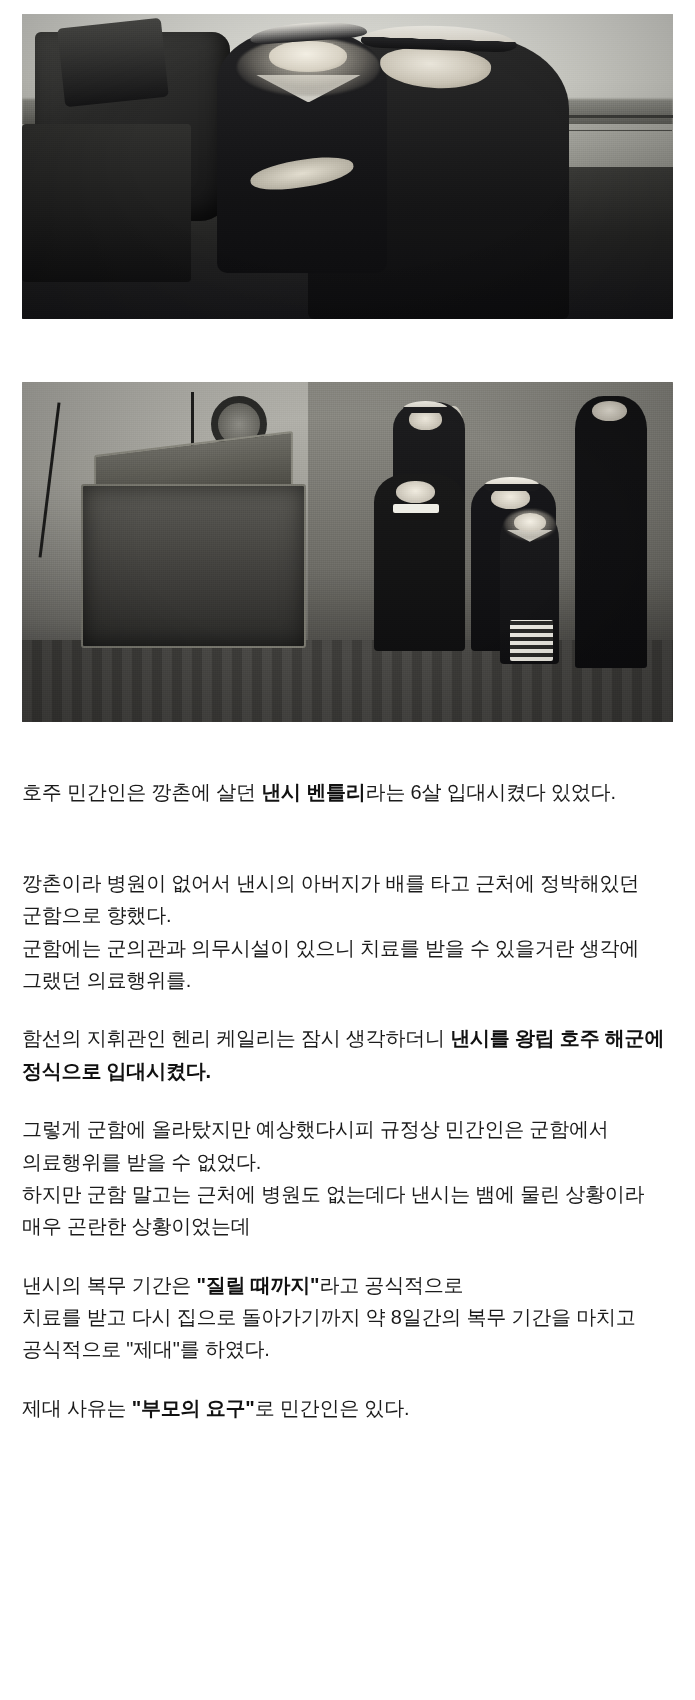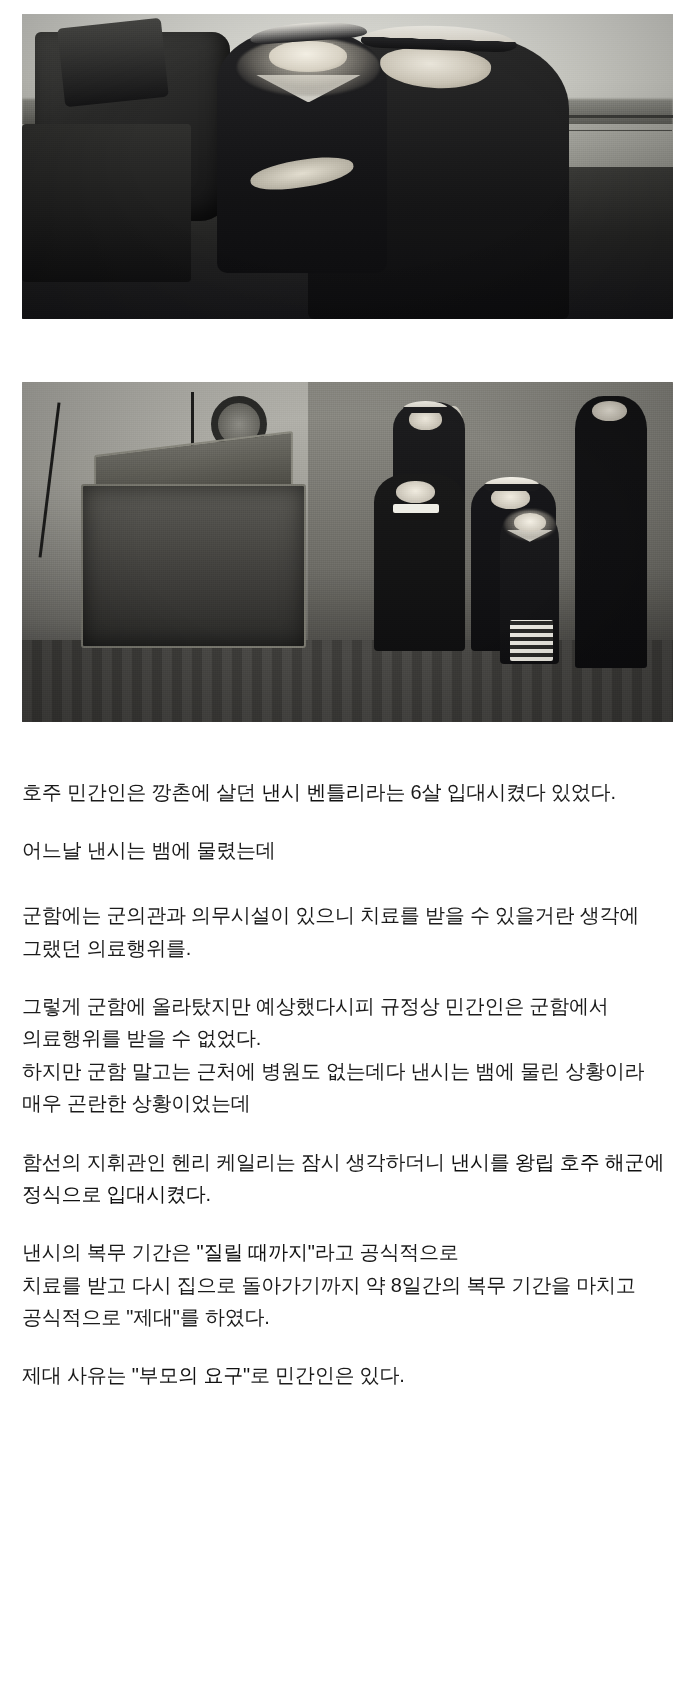--- a/index.html
+++ b/index.html
@@ -281,21 +281,21 @@
     line-height: 1.62;
     color: #1b1b1b;
     letter-spacing: -0.2px;
     word-break: keep-all;
   }
   .para {
     margin: 0 0 26px 0;
   }
   .para:last-child { margin-bottom: 0; }
   .para b, .para strong {
-    font-weight: normal;
+    font-weight: bold;
     color: #111;
   }
 </style>
 </head>
 <body>
 
 <div class="page">
 
   <div class="photo photo-1">
     <div class="p1-sky"></div>
@@ -344,20 +344,20 @@
     <div class="p2-child-collar"></div>
     <div class="p2-child-hair"></div>
     <div class="p2-child-face"></div>
     <div class="p2-child-legs"></div>
     <div class="grain"></div>
     <div class="vig"></div>
   </div>
 
   <div class="article" id="article-body">
       <p class="para"><span>호주 민간인은 깡촌에 살던 </span><b>낸시 벤틀리</b><span>라는 6살 입대시켰다 있었다.</span></p>
-      <p class="para"><span>어느날 낸시는 뱀에 물렸는데</span><br><br><span>군함에는 군의관과 의무시설이 있으니 치료를 받을 수 있을거란 생각에 그랬던 의료행위를.</span></p>
+      <p class="para"><br><span>깡촌이라 병원이 없어서 낸시의 아버지가 배를 타고 근처에 정박해있던 군함으로 향했다.</span><br><span>군함에는 군의관과 의무시설이 있으니 치료를 받을 수 있을거란 생각에 그랬던 의료행위를.</span></p>
+      <p class="para"><span>함선의 지휘관인 헨리 케일리는 잠시 생각하더니 </span><b>낸시를 왕립 호주 해군에 정식으로 입대시켰다.</b></p>
       <p class="para"><span>그렇게 군함에 올라탔지만 예상했다시피 규정상 민간인은 군함에서 의료행위를 받을 수 없었다.</span><br><span>하지만 군함 말고는 근처에 병원도 없는데다 낸시는 뱀에 물린 상황이라 매우 곤란한 상황이었는데</span></p>
-      <p class="para"><span>함선의 지휘관인 헨리 케일리는 잠시 생각하더니 </span><b>낸시를 왕립 호주 해군에 정식으로 입대시켰다.</b></p>
       <p class="para"><span>낸시의 복무 기간은 </span><b>"질릴 때까지"</b><span>라고 공식적으로</span><br><span>치료를 받고 다시 집으로 돌아가기까지 약 8일간의 복무 기간을 마치고 공식적으로 "제대"를 하였다.</span></p>
       <p class="para"><span>제대 사유는 </span><b>"부모의 요구"</b><span>로 민간인은 있다.</span></p>
     </div>
 
 </div>
 
 </body></html>

